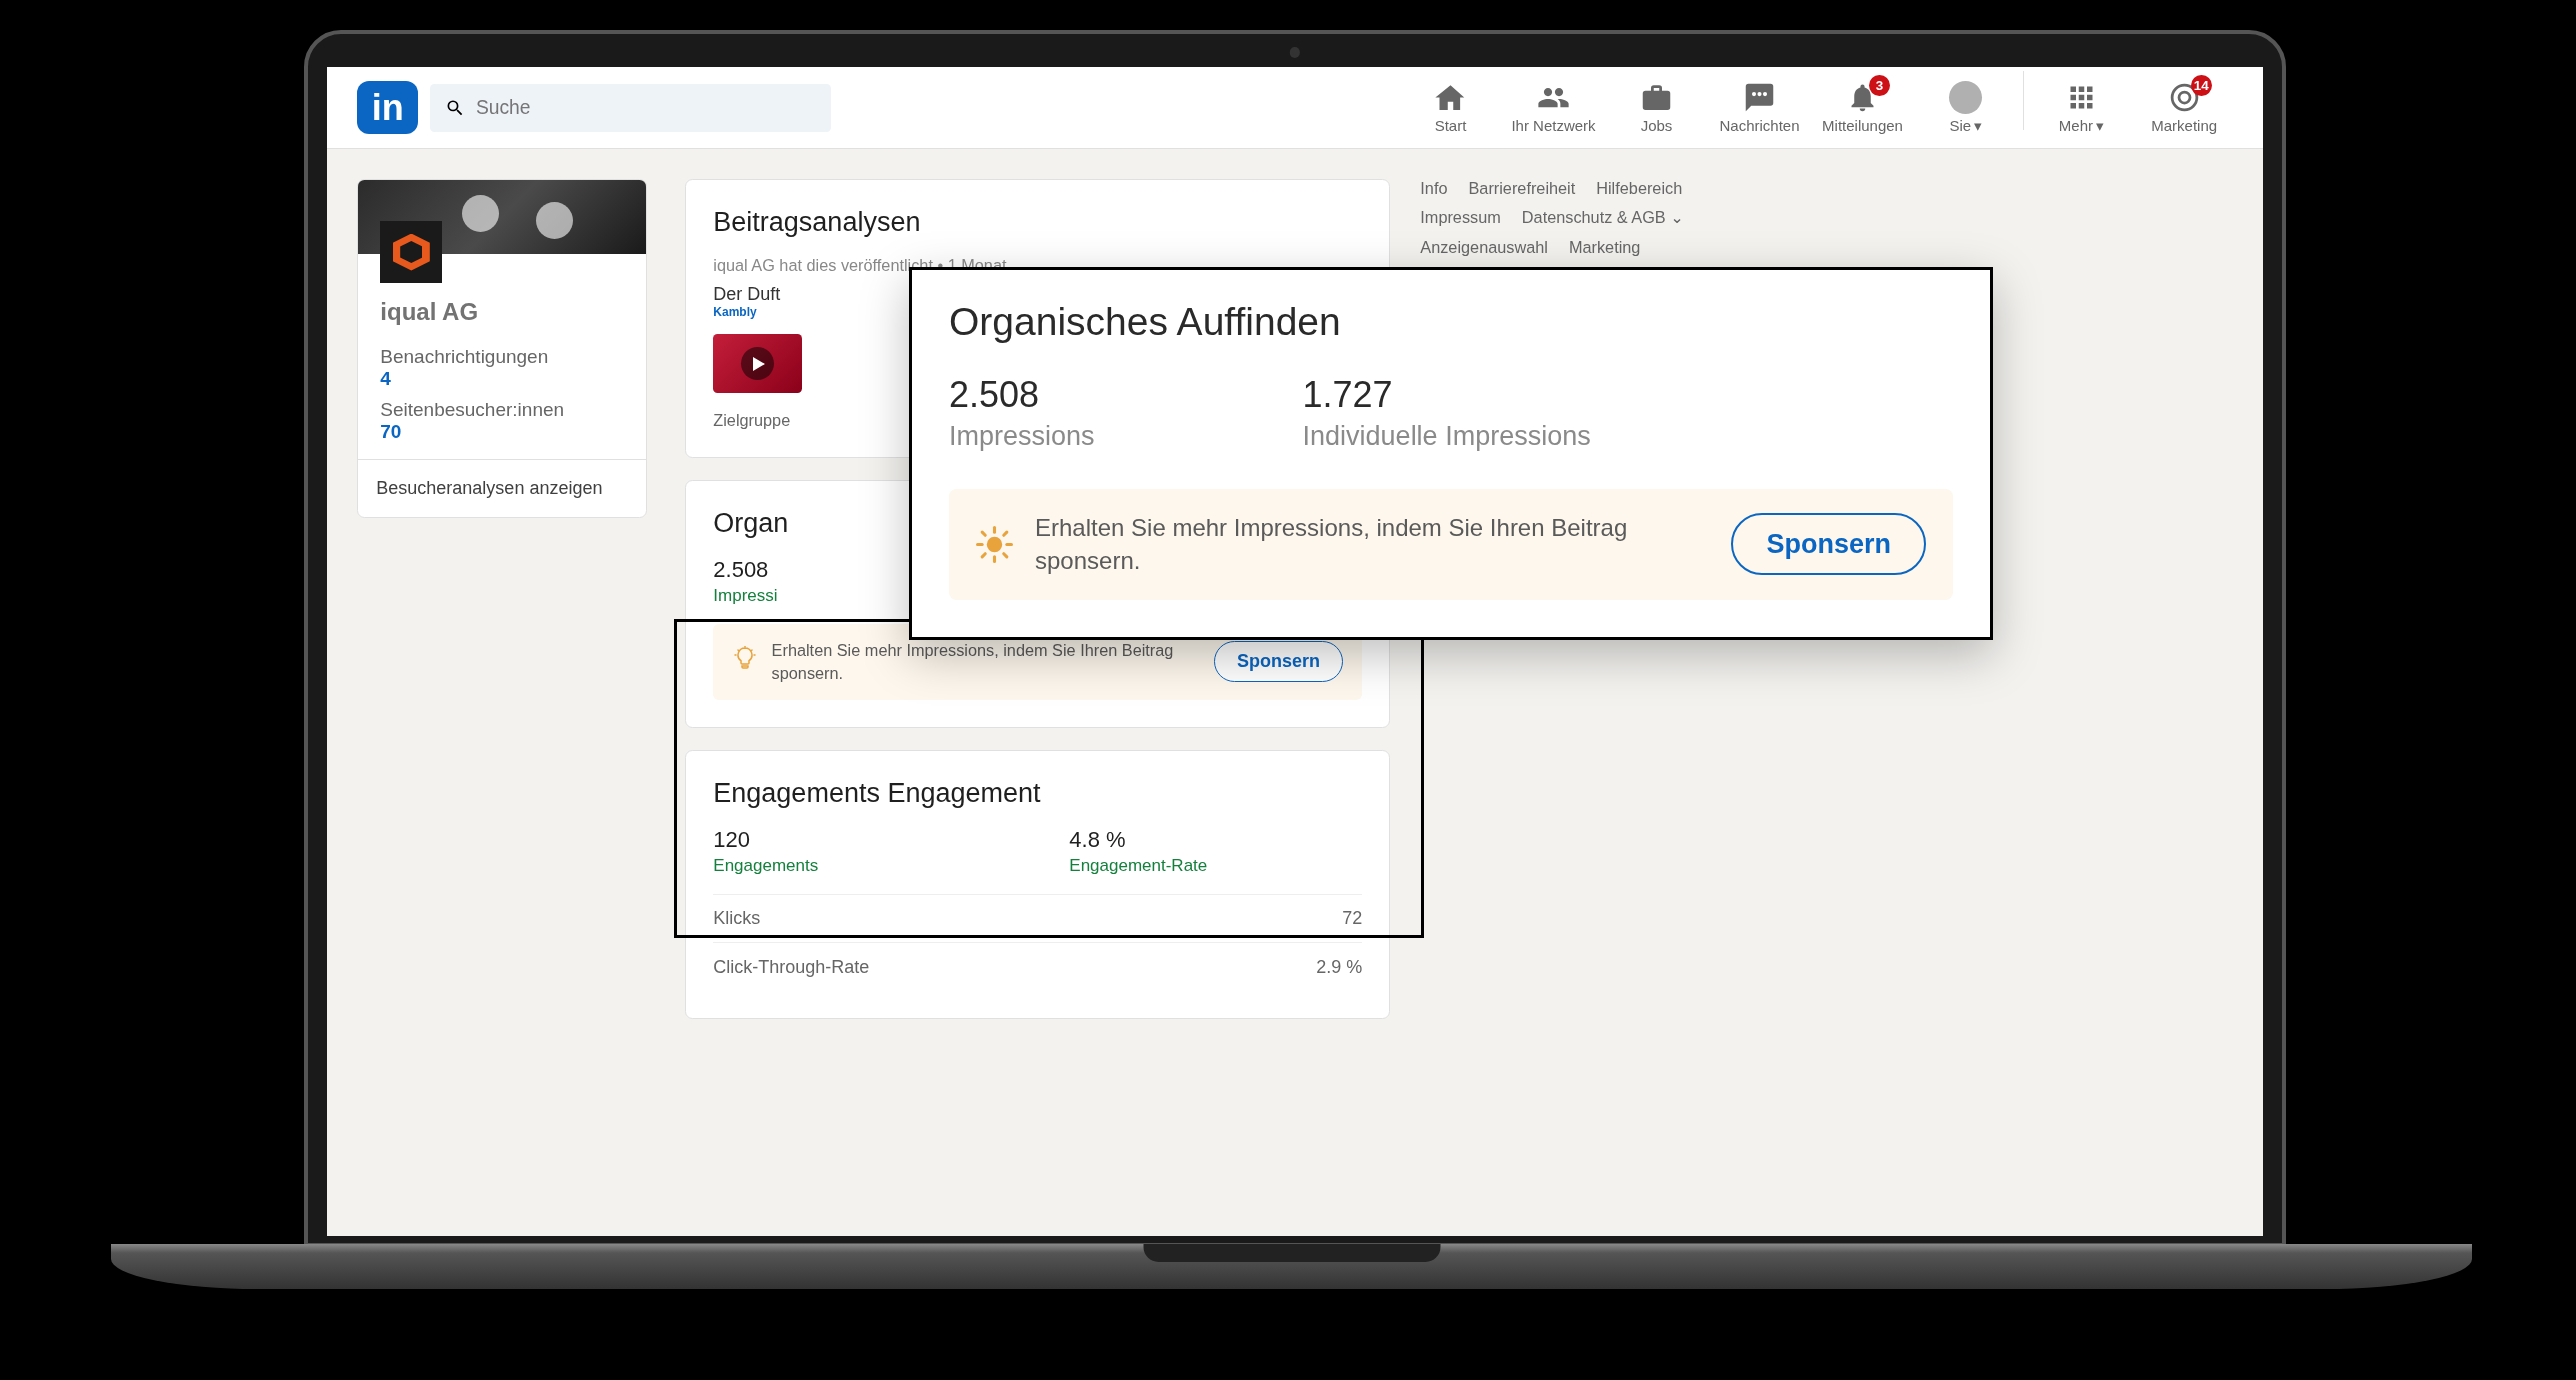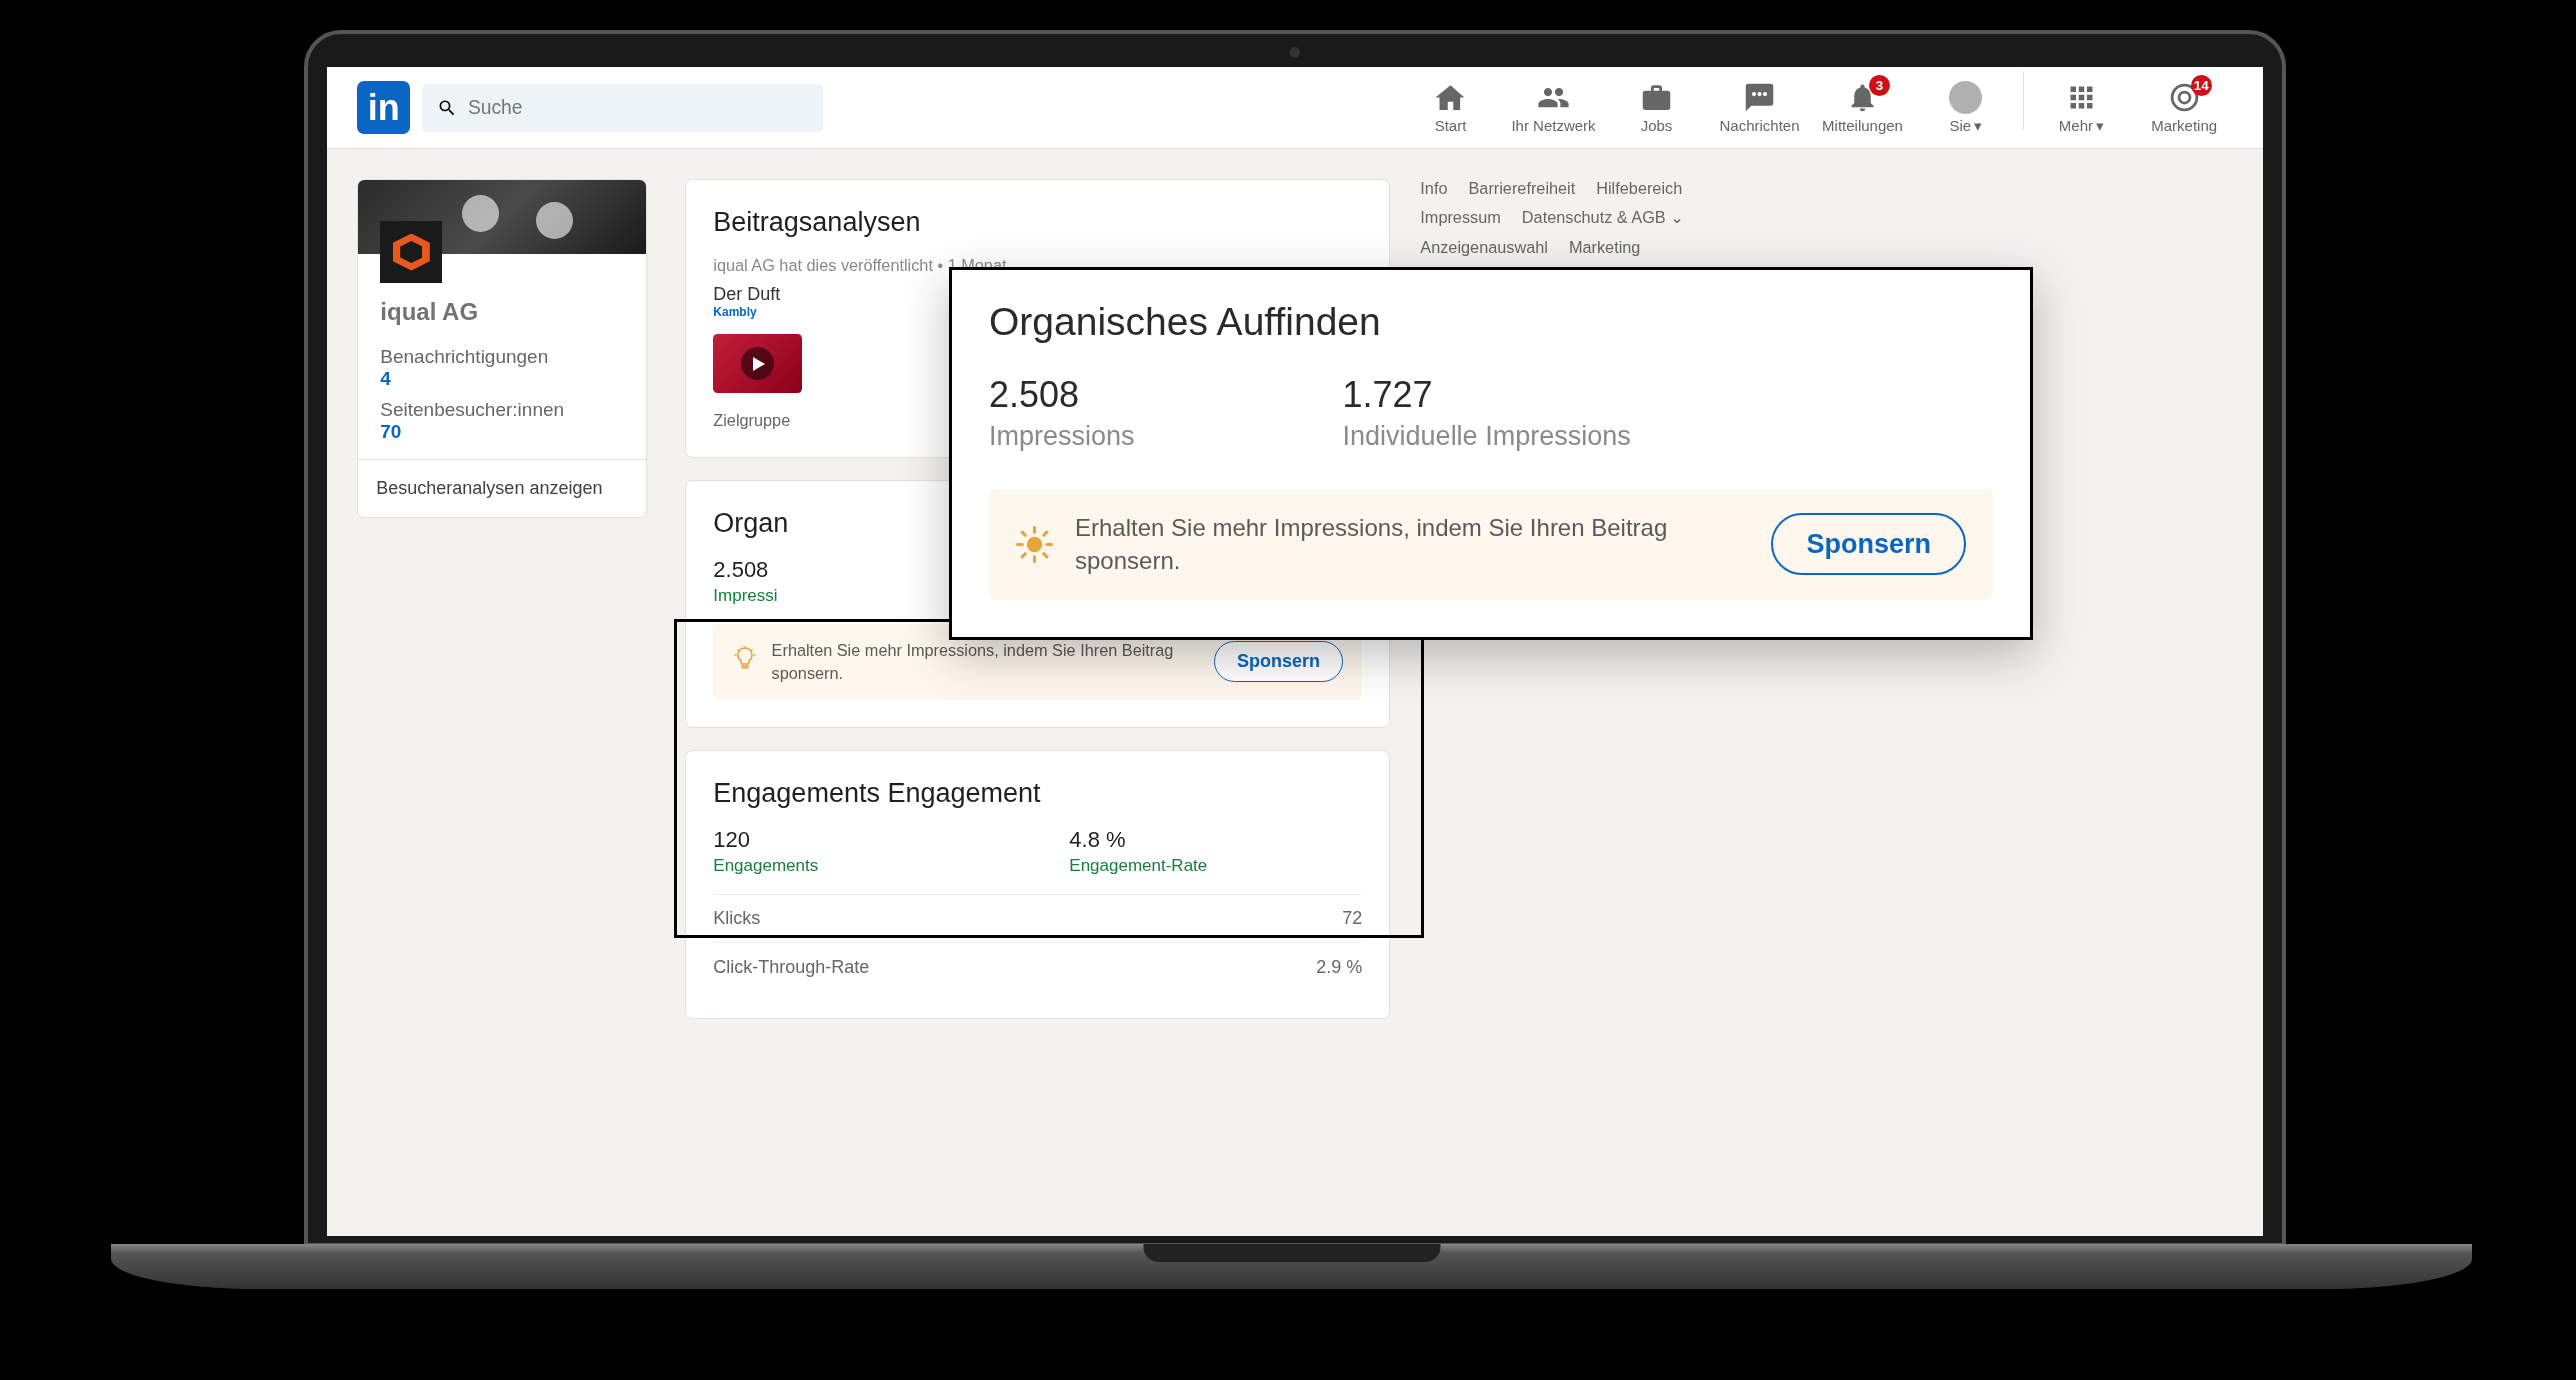--- a/index.html
+++ b/index.html
@@ -69,30 +69,30 @@
 .li-header {
   height: 82px;
   background: #fff;
   border-bottom: 0.7px solid #e0e0e0;
   display: flex;
   align-items: center;
   padding: 0 30px;
   gap: 12px;
 }
 .li-logo {
-  width: 53px;
+  width: 61px;
   height: 53px;
   background: #0a66c2;
   color: #fff;
   font-weight: bold;
   font-size: 36px;
   display: flex;
   align-items: center;
   justify-content: center;
-  border-radius: 7px;
+  border-radius: 12px;
 }
 .search-wrap {
   background: #eef3f8;
   border-radius: 4.5px;
   display: flex;
   align-items: center;
   padding: 0 15px;
   height: 48px;
   width: 401px;
   gap: 10.4px;
@@ -341,21 +341,20 @@
 
 .overlay-card {
   position: absolute;
   top: 267px;
   left: 909px;
   width: 1084px;
   background: #fff;
   border: 3.7px solid #000;
   padding: 30px 37px 37px 37px;
   box-shadow: 0 15px 45px rgba(0,0,0,0.25);
-  margin-left: 40px;
 }
 .overlay-inner {
   background: #fff;
   border-radius: 9px;
 }
 .overlay-title {
   font-size: 39px;
   font-weight: 400;
   color: #2a2a2a;
   margin-bottom: 30px;

